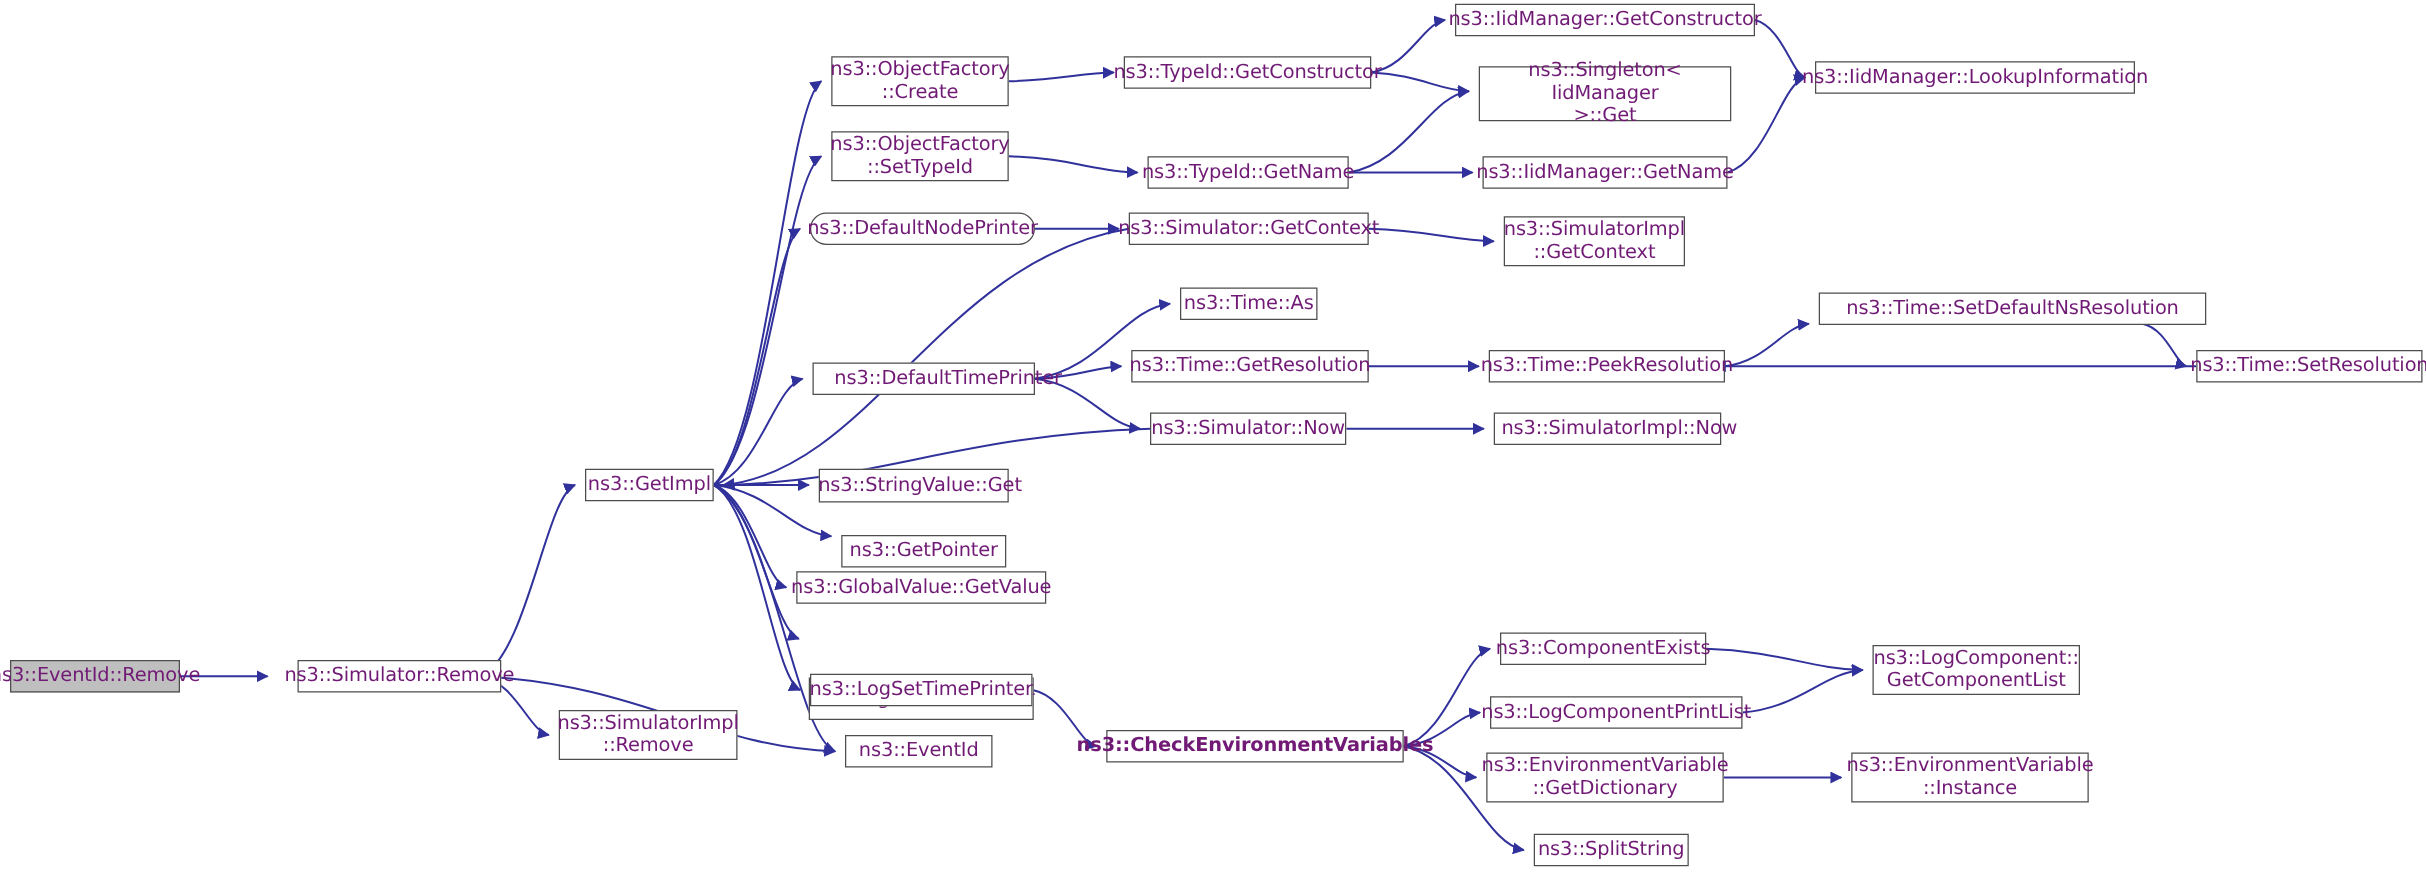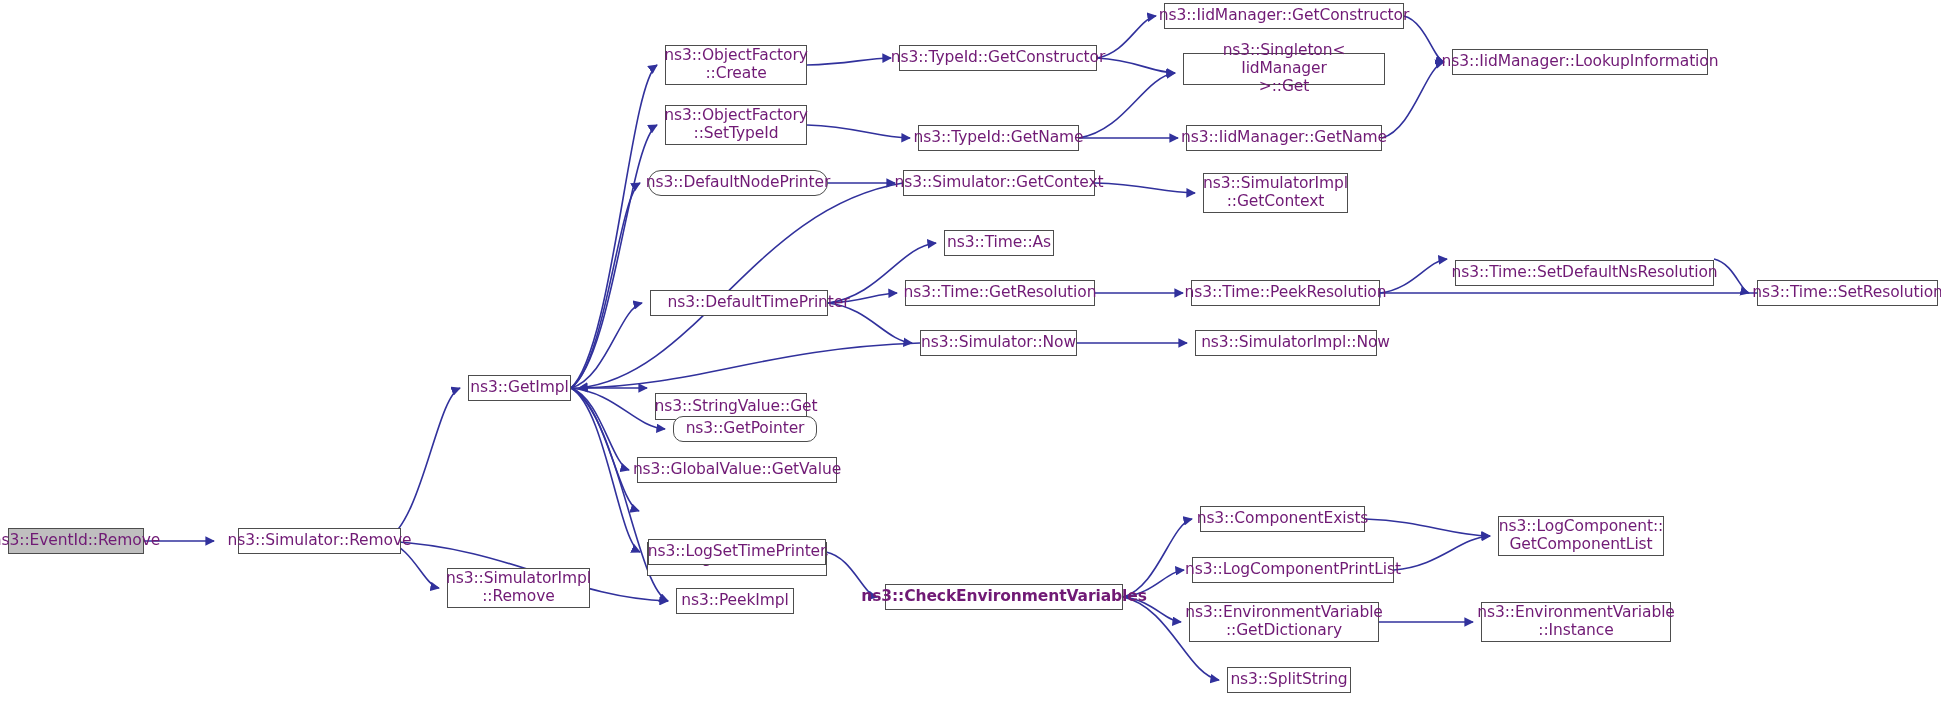--- a/index.html
+++ b/index.html
@@ -103,47 +103,47 @@
       <div class="node" style="left: 222px; top: 528px; width: 163px; height: 26px; margin-left: 16px;">ns3::Simulator::Remove</div>
       <div class="node" style="left: 447px; top: 568px; width: 143px; height: 40px;">ns3::SimulatorImpl
 ::Remove</div>
       <div class="node" style="left: 468px; top: 375px; width: 103px; height: 26px;">ns3::GetImpl</div>
       <div class="node" style="left: 665px; top: 45px; width: 142px; height: 40px;">ns3::ObjectFactory
 ::Create</div>
       <div class="node" style="left: 665px; top: 105px; width: 142px; height: 40px;">ns3::ObjectFactory
 ::SetTypeId</div>
       <div class="node" style="left: 648px; top: 170px; width: 180px; height: 26px; border-radius: 13px;">ns3::DefaultNodePrinter</div>
       <div class="node" style="left: 650px; top: 290px; width: 178px; height: 26px; padding-left: 39px;">ns3::DefaultTimePrinter</div>
-      <div class="node" style="left: 655px; top: 393px; width: 152px; height: 27px; padding-left: 10px;">ns3::StringValue::Get</div>
-      <div class="node" style="left: 673px; top: 416px; width: 144px; height: 26px; border-radius: 10px;">ns3::GetPointer</div>
+      <div class="node" style="left: 655px; top: 375px; width: 152px; height: 27px; padding-left: 10px;">ns3::StringValue::Get</div>
+      <div class="node" style="left: 673px; top: 428px; width: 132px; height: 26px;">ns3::GetPointer</div>
       <div class="node" style="left: 637px; top: 457px; width: 200px; height: 26px;">ns3::GlobalValue::GetValue</div>
       <div class="node" style="left: 647px; top: 498px; width: 180px; height: 34px; margin-top: 44px;">ns3::LogSetNodePrinter</div>
       <div class="node" style="left: 648px; top: 539px; width: 178px; height: 26px;">ns3::LogSetTimePrinter</div>
-      <div class="node" style="left: 676px; top: 588px; width: 118px; height: 26px;">ns3::PeekImpl</div>
+      <div class="node" style="left: 676px; top: 588px; width: 118px; height: 26px;">ns3::EventId</div>
       <div class="node" style="left: 899px; top: 45px; width: 198px; height: 26px;">ns3::TypeId::GetConstructor</div>
       <div class="node" style="left: 918px; top: 125px; width: 161px; height: 26px;">ns3::TypeId::GetName</div>
       <div class="node" style="left: 903px; top: 170px; width: 192px; height: 26px;">ns3::Simulator::GetContext</div>
       <div class="node" style="left: 944px; top: 230px; width: 110px; height: 26px;">ns3::Time::As</div>
       <div class="node" style="left: 905px; top: 280px; width: 190px; height: 26px;">ns3::Time::GetResolution</div>
       <div class="node" style="left: 920px; top: 330px; width: 157px; height: 26px;">ns3::Simulator::Now</div>
       <div class="node" style="left: 885px; top: 584px; width: 238px; height: 26px; font-weight: bold;">ns3::CheckEnvironmentVariables</div>
       <div class="node" style="left: 1164px; top: 3px; width: 240px; height: 26px;">ns3::IidManager::GetConstructor</div>
-      <div class="node" style="left: 1183px; top: 53px; width: 202px; height: 32px;">ns3::Singleton&lt; IidManager
+      <div class="node" style="left: 1183px; top: 53px; width: 202px; height: 44px;">ns3::Singleton&lt; IidManager
 &gt;::Get</div>
       <div class="node" style="left: 1186px; top: 125px; width: 196px; height: 26px;">ns3::IidManager::GetName</div>
       <div class="node" style="left: 1203px; top: 173px; width: 145px; height: 40px;">ns3::SimulatorImpl
 ::GetContext</div>
       <div class="node" style="left: 1191px; top: 280px; width: 189px; height: 26px;">ns3::Time::PeekResolution</div>
       <div class="node" style="left: 1195px; top: 330px; width: 182px; height: 26px; padding-left: 19px;">ns3::SimulatorImpl::Now</div>
       <div class="node" style="left: 1200px; top: 506px; width: 165px; height: 26px;">ns3::ComponentExists</div>
       <div class="node" style="left: 1192px; top: 557px; width: 202px; height: 26px;">ns3::LogComponentPrintList</div>
       <div class="node" style="left: 1189px; top: 602px; width: 190px; height: 40px;">ns3::EnvironmentVariable
 ::GetDictionary</div>
       <div class="node" style="left: 1227px; top: 667px; width: 124px; height: 26px;">ns3::SplitString</div>
-      <div class="node" style="left: 1455px; top: 260px; width: 259px; height: 26px;">ns3::Time::SetDefaultNsResolution</div>
+      <div class="node" style="left: 1455px; top: 234px; width: 310px; height: 26px;">ns3::Time::SetDefaultNsResolution</div>
       <div class="node" style="left: 1757px; top: 280px; width: 181px; height: 26px;">ns3::Time::SetResolution</div>
       <div class="node" style="left: 1452px; top: 49px; width: 256px; height: 26px;">ns3::IidManager::LookupInformation</div>
       <div class="node" style="left: 1498px; top: 516px; width: 166px; height: 40px;">ns3::LogComponent::
 GetComponentList</div>
       <div class="node" style="left: 1481px; top: 602px; width: 190px; height: 40px;">ns3::EnvironmentVariable
 ::Instance</div>
     </div>
 </div>
 
 </body></html>

